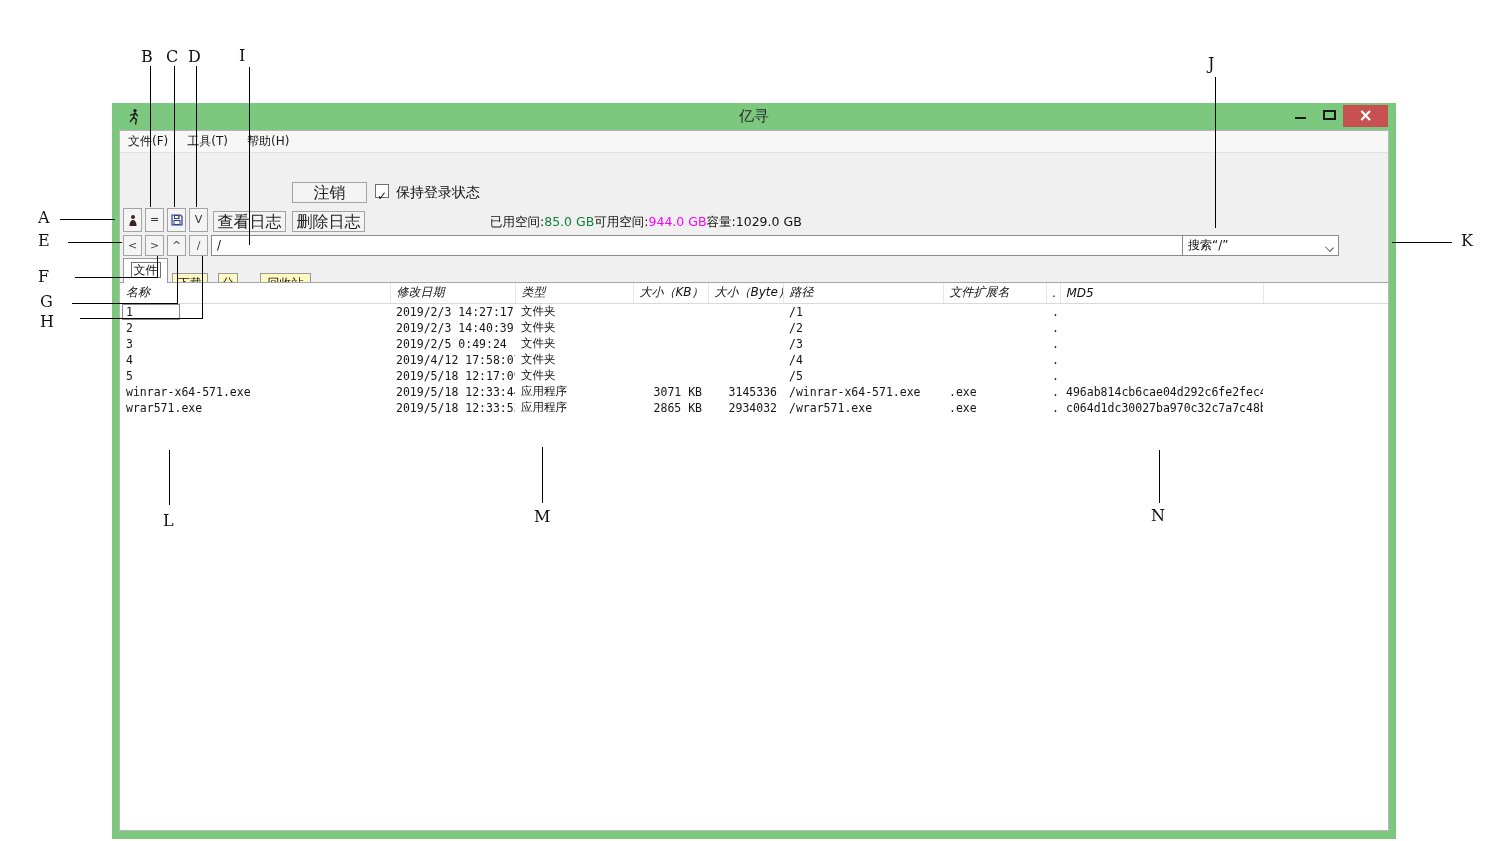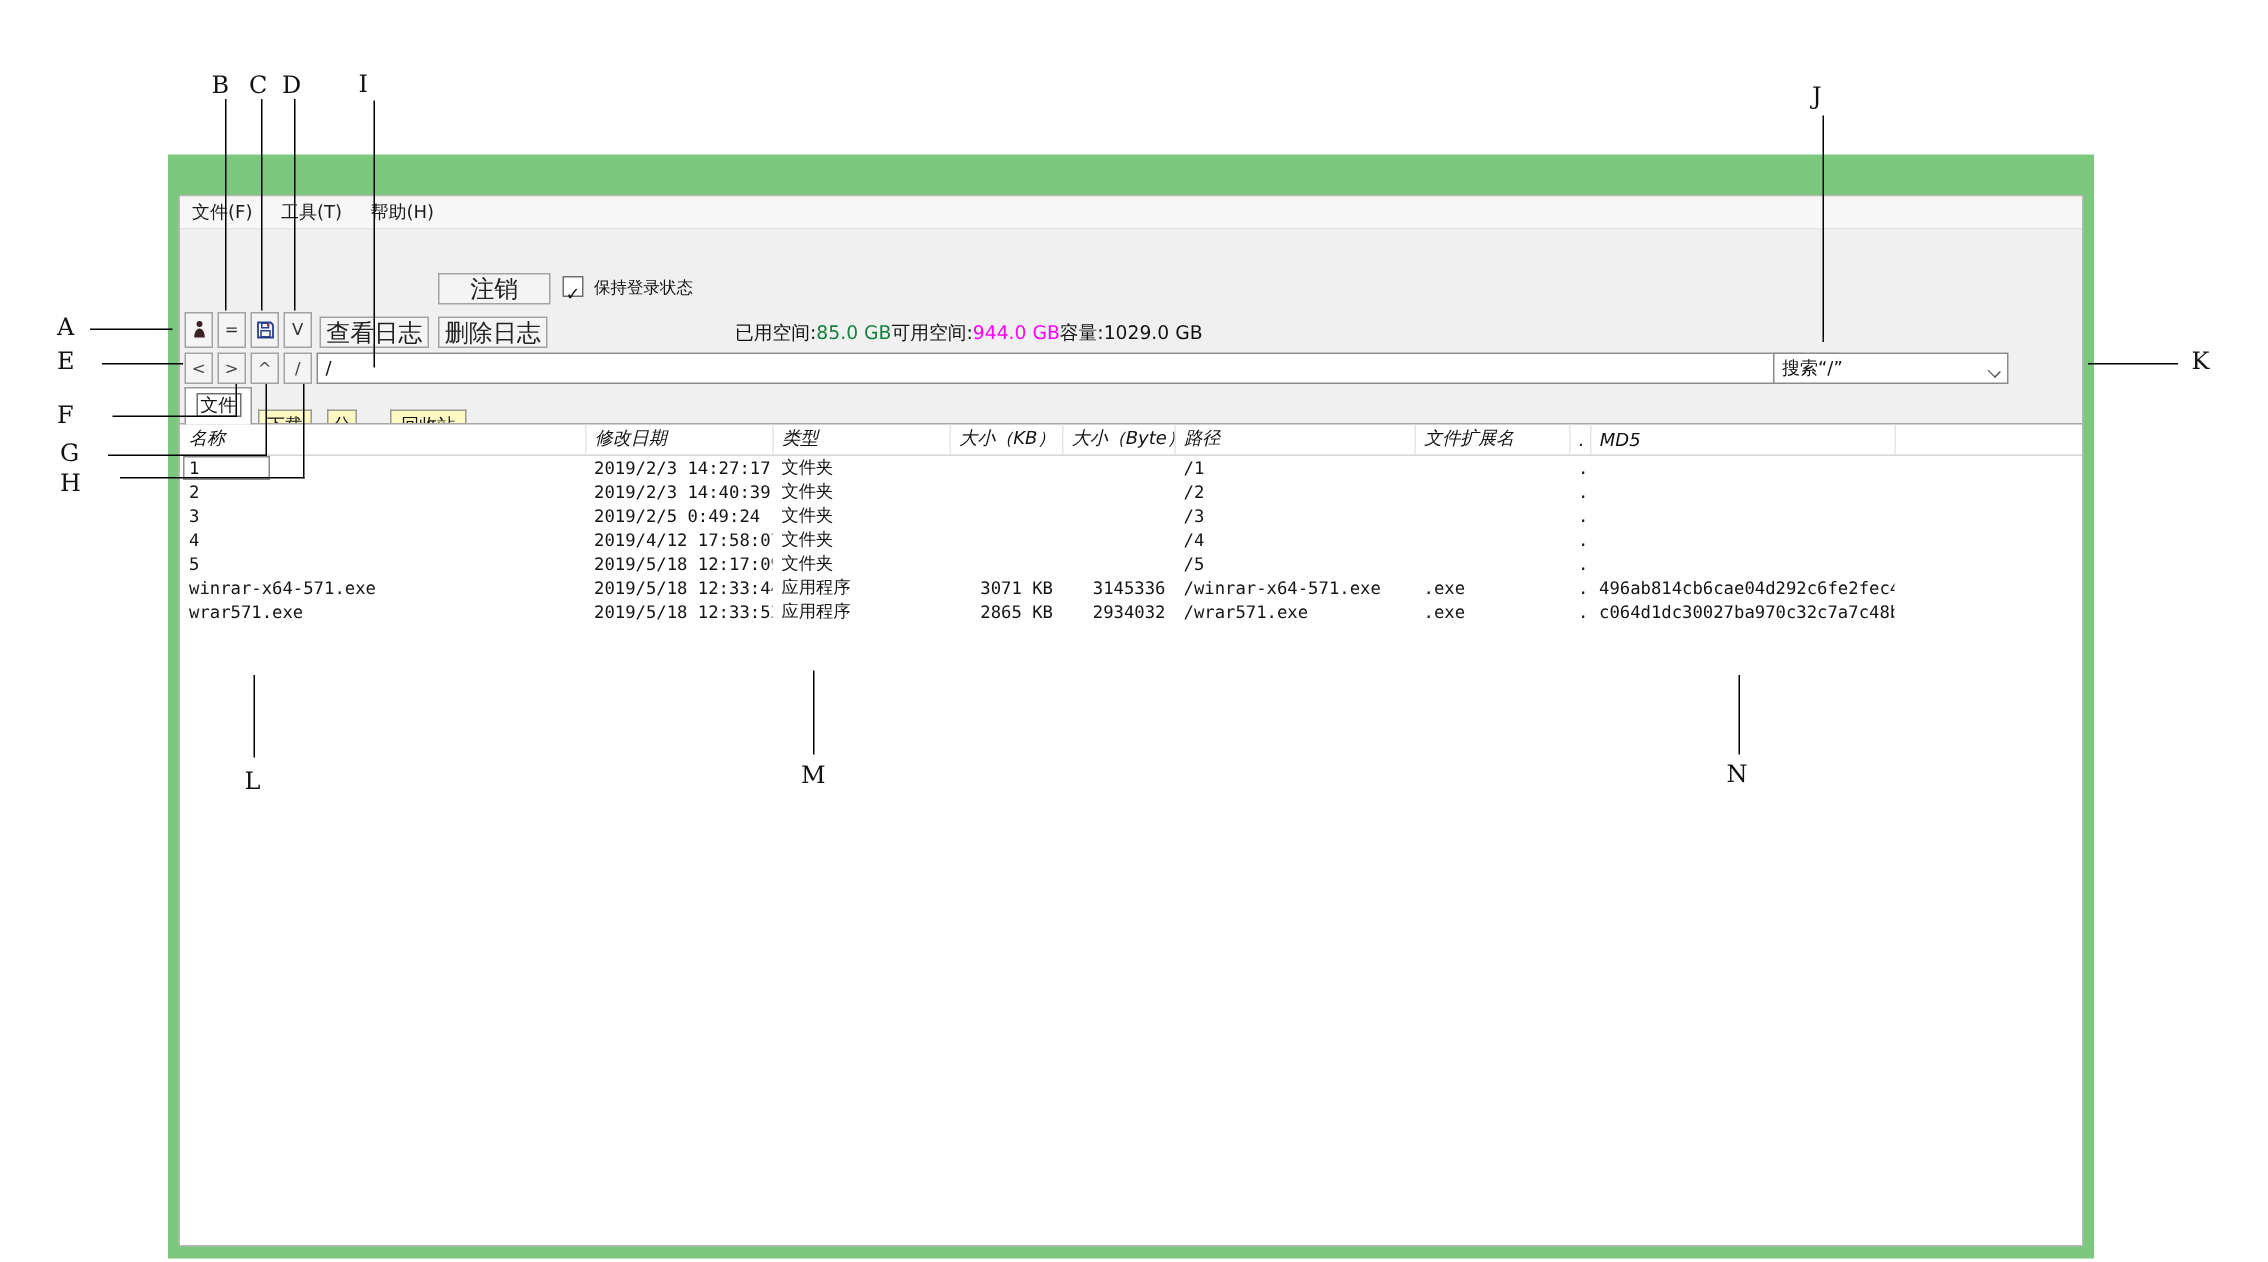--- a/index.html
+++ b/index.html
@@ -29,21 +29,21 @@
              border-bottom:1px solid #e2e2e2; display:flex; align-items:center;
              padding-left:8px; gap:19px; font-size:12px; color:#1a1a1a; }
   .menubar span { cursor:default; }
 
   .btn { position:absolute; background:#f4f4f4; border:1px solid #a3a3a3; color:#222;
          font-size:16px; text-align:center; font-family:"DejaVu Sans", sans-serif; }
   .logout { left:172px; top:51px; width:75px; height:21px; line-height:19px; }
   .chkbox { position:absolute; left:255px; top:53px; width:14px; height:14px; background:#fff;
             border:1px solid #6e6e6e; text-align:center; }
   .chkbox i { font-style:normal; font-size:12px; line-height:12px; color:#111; font-weight:bold; }
-  .chklabel { position:absolute; left:276px; top:53px; font-size:11px; color:#111; }
+  .chklabel { position:absolute; left:276px; top:53px; font-size:14px; color:#111; }
 
   .tbtn { width:19px; height:24px; top:77px; line-height:22px; font-size:11px; color:#333; padding:0; }
   .tbtn svg { vertical-align:middle; }
   .logbtn { top:80px; width:73px; height:21px; line-height:19px; }
 
   .storage { position:absolute; left:370px; top:83px; font-size:12.5px; color:#111; white-space:nowrap; }
   .storage .used-val { color:#15803d; }
   .storage .free-val { color:#ff00ff; }
   .storage .gap { margin-left:0; }
 
@@ -87,20 +87,36 @@
   .letter { font-family:"DejaVu Serif", "Liberation Serif", serif; font-size:16px; color:#101010; }
   .aline { background:#000; }
 </style>
 </head>
 <body>
 
 <div class="canvas">
 
   <div class="window">
 
+    <div class="titlebar">
+      <span class="app-icon">
+        <svg width="16" height="18" viewBox="0 0 16 18">
+          <circle cx="9" cy="2.6" r="1.7" fill="#1c1c1c"></circle>
+          <path d="M9 4.6 L7.6 9.2 M4.6 7.2 L9.6 5.6 L11.4 7.8 M7.6 9.2 L4.4 13.6 M7.6 9.2 L10.4 11.6 L9.6 16" stroke="#1c1c1c" stroke-width="1.4" fill="none" stroke-linecap="round"></path>
+        </svg>
+      </span>
+      <span class="win-title">亿寻</span>
+      <span class="ctrl-min">
+          <i></i>
+        </span>
+      <span class="ctrl-max">
+          <i></i>
+        </span>
+      <span class="ctrl-close">×</span>
+    </div>
 
     <div class="client">
 
       <div class="menubar">
         <span>文件(F)</span>
         <span>工具(T)</span>
         <span>帮助(H)</span>
       </div>
 
       <button class="btn logout">注销</button>

